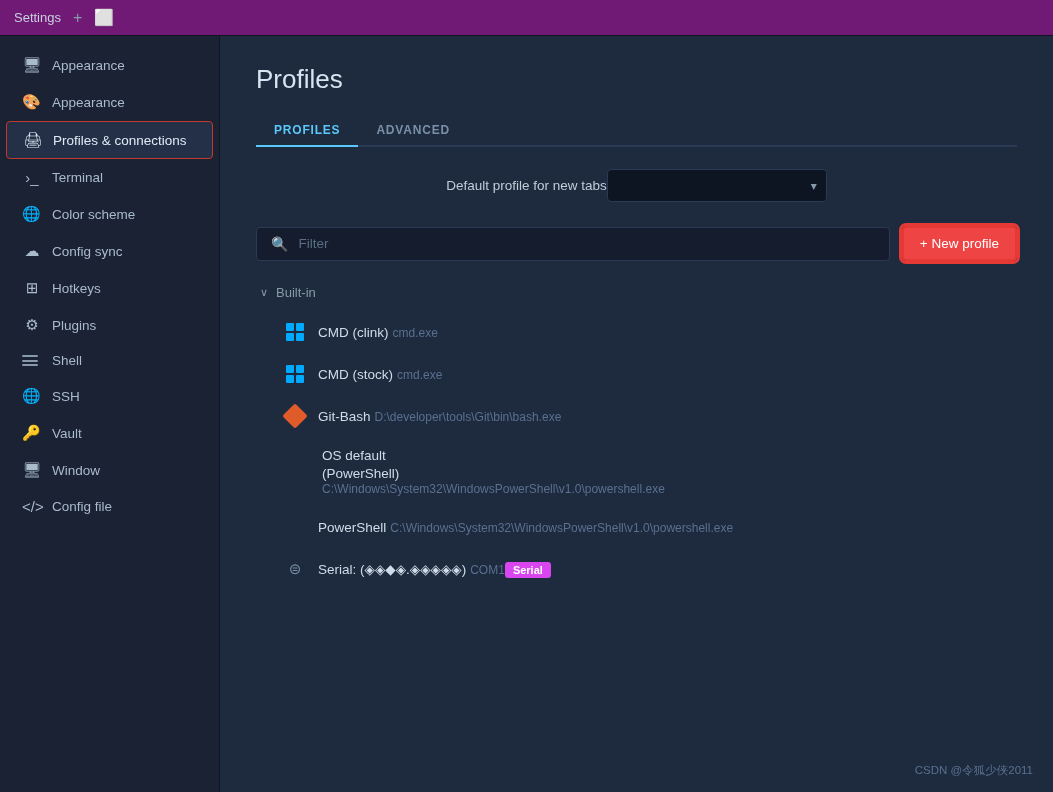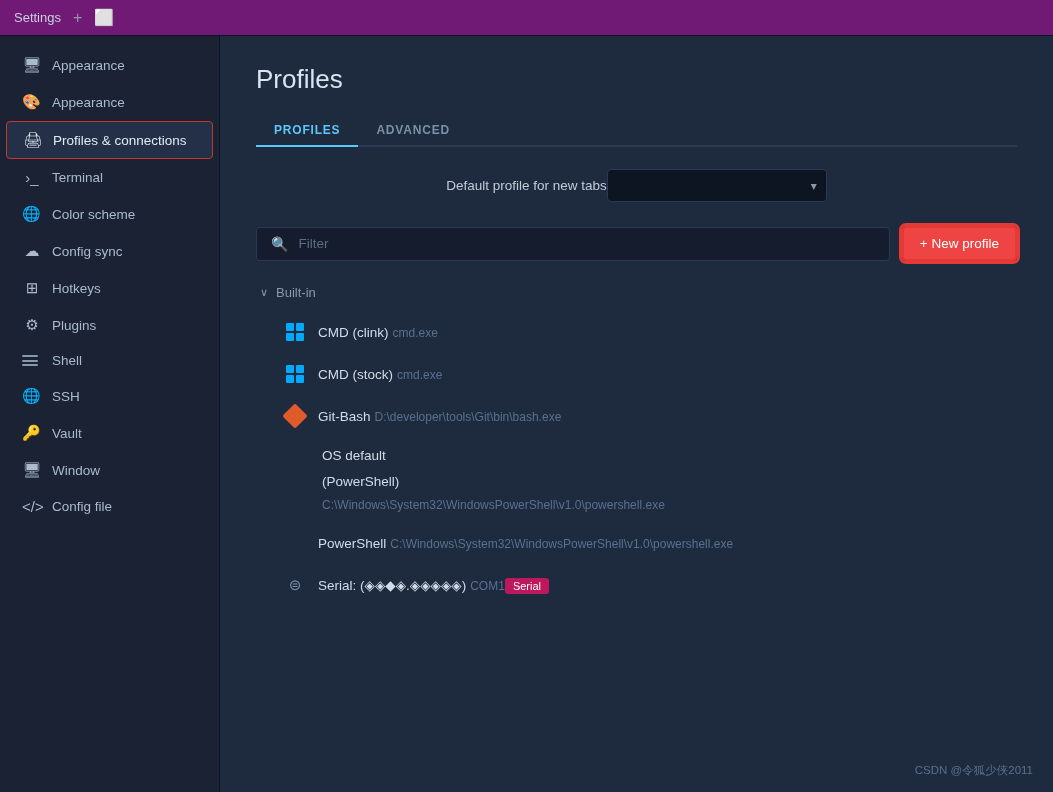--- a/index.html
+++ b/index.html
@@ -263,24 +263,24 @@
     }
 
     
     .serial-icon {
       font-size: 15px;
       color: #7a90a8;
     }
 
     
     .serial-badge {
-      background: #be185d;
+      background: #d946ef;
       color: #fff;
       font-size: 11px;
-      font-weight: 400;
+      font-weight: 700;
       padding: 2px 8px;
       border-radius: 3px;
       margin-left: auto;
     }
 
     
     .profile-item.os-default {
       align-items: flex-start;
     }
     .profile-item.os-default .profile-name-wrap {
@@ -466,21 +466,21 @@
         <div class="git-icon"></div>
       </div>
       <div class="profile-name-wrap">
         <span class="profile-name">Git-Bash</span>
         <span class="profile-path">D:\developer\tools\Git\bin\bash.exe</span>
       </div>
     </div>
 
     <div class="profile-item os-default">
       <div class="profile-icon" style="width:22px;"></div>
-      <div class="profile-name-wrap" style="flex-direction:column; gap:8px;">
+      <div class="profile-name-wrap" style="flex-direction:column; gap:0;">
         <span class="profile-name">OS default</span>
         <span class="profile-name">(PowerShell)</span>
         <span class="profile-path">C:\Windows\System32\WindowsPowerShell\v1.0\powershell.exe</span>
       </div>
     </div>
 
     <div class="profile-item">
       <div class="profile-icon" style="width:22px;"></div>
       <div class="profile-name-wrap">
         <span class="profile-name">PowerShell</span>

